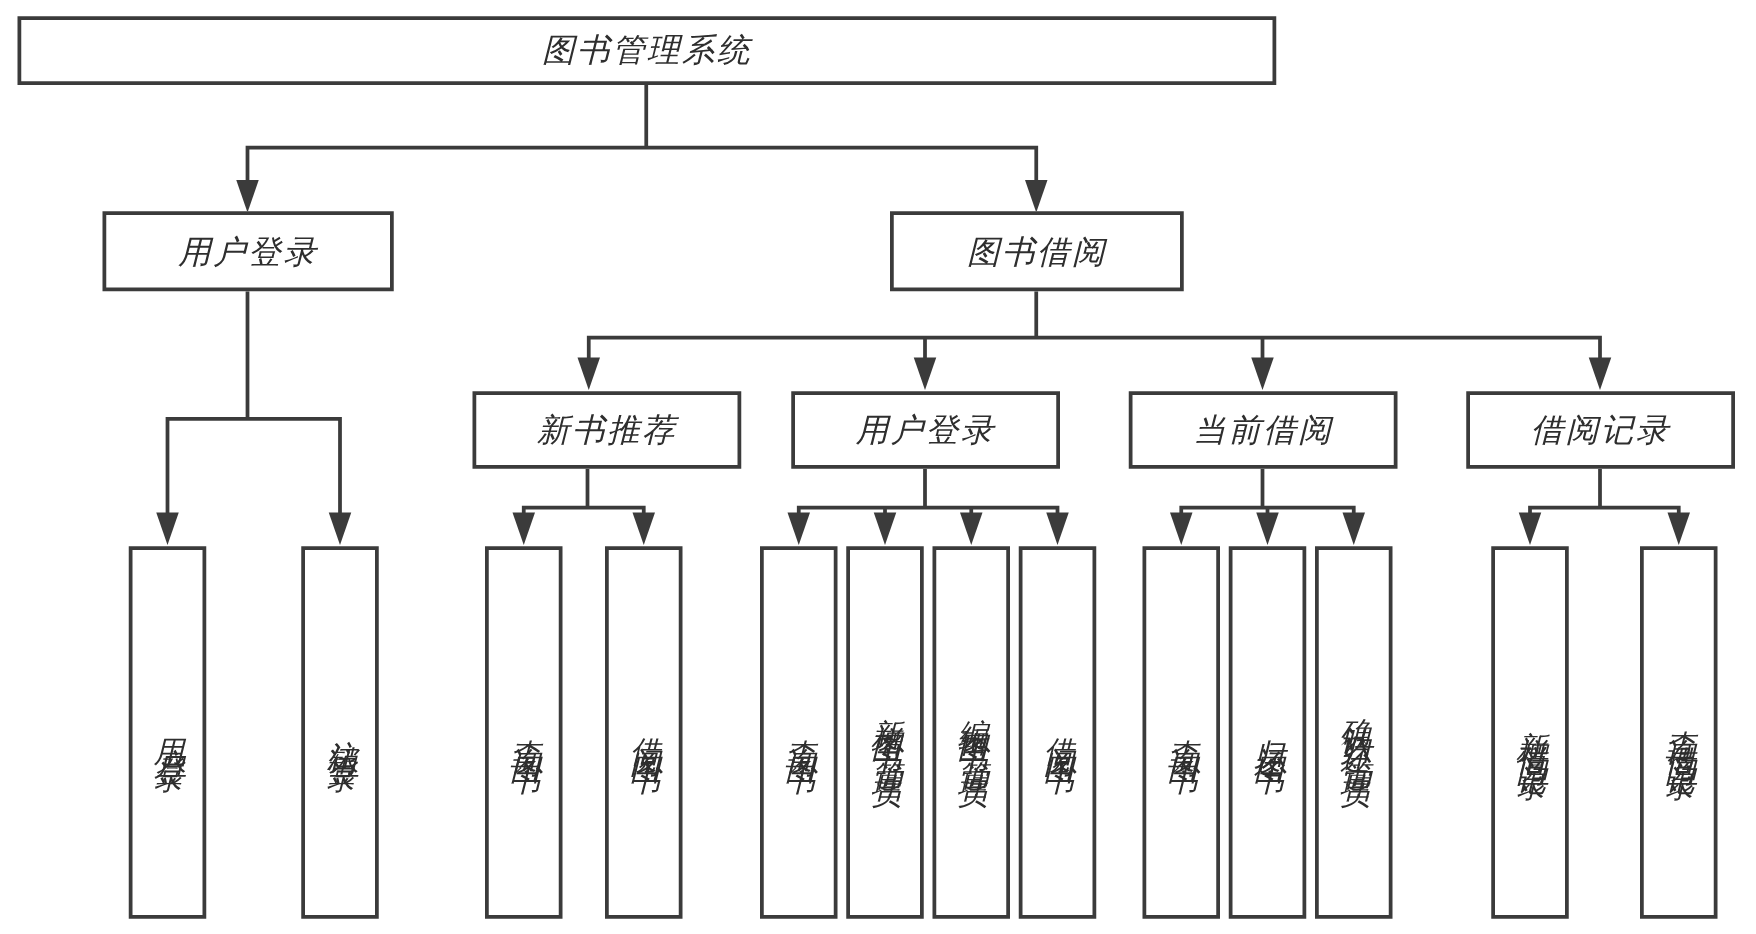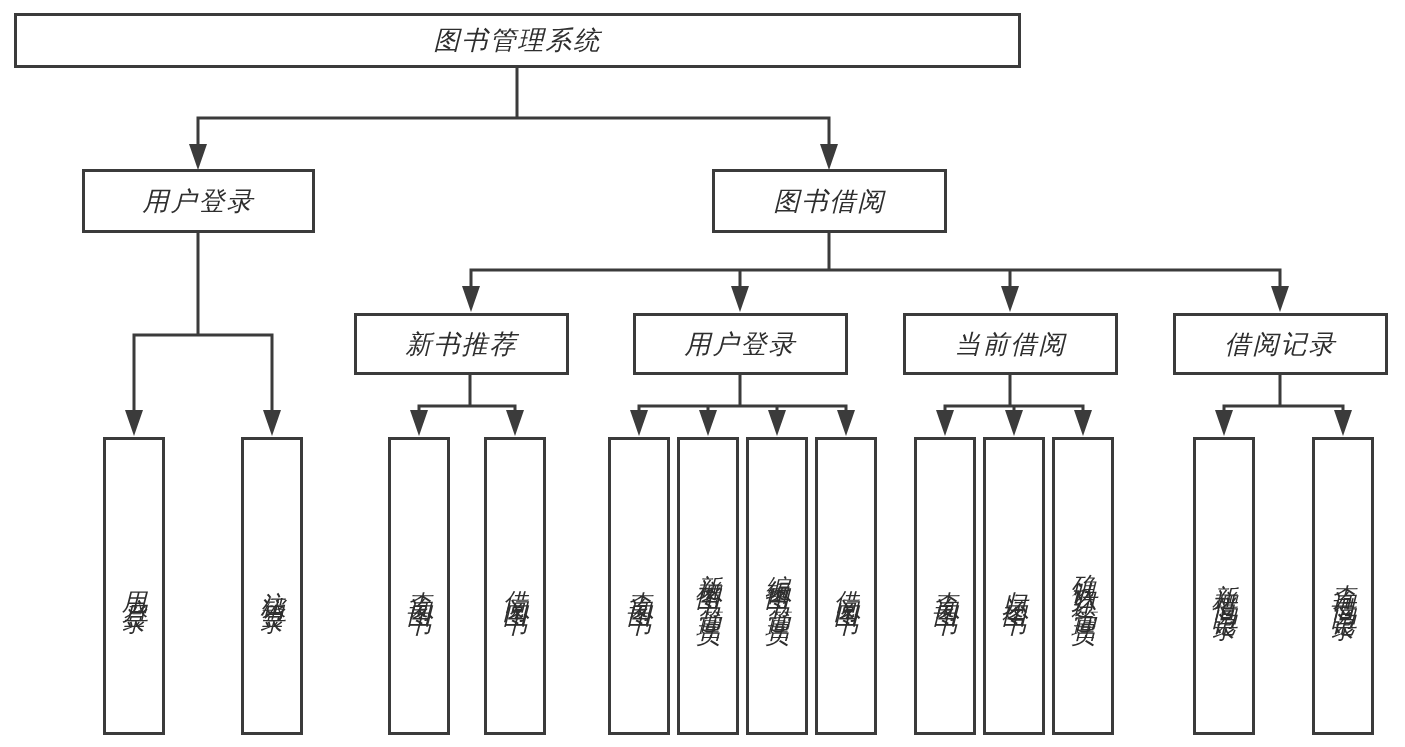--- a/index.html
+++ b/index.html
@@ -92,21 +92,21 @@
       <polygon class="head" points="1215,410 1233,410 1224,436"></polygon>
       <polygon class="head" points="1334,410 1352,410 1343,436"></polygon>
     </g>
   </svg>
 
   <div class="box h" style="left:14px;top:13px;width:1007px;height:55px">图书管理系统</div>
 
   <div class="box h" style="left:82px;top:169px;width:233px;height:64px">用户登录</div>
   <div class="box h" style="left:712px;top:169px;width:235px;height:64px">图书借阅</div>
 
-  <div class="box h" style="left:354px;top:313px;width:215px;height:62px">新书推荐</div>
+  <div class="box h" style="left:378px;top:313px;width:215px;height:62px">新书推荐</div>
   <div class="box h" style="left:633px;top:313px;width:215px;height:62px">用户登录</div>
   <div class="box h" style="left:903px;top:313px;width:215px;height:62px">当前借阅</div>
   <div class="box h" style="left:1173px;top:313px;width:215px;height:62px">借阅记录</div>
 
   <div class="box v" style="left:103px;top:437px;width:62px;height:298px">用户登录</div>
   <div class="box v" style="left:241px;top:437px;width:62px;height:298px">注销登录</div>
 
   <div class="box v" style="left:388px;top:437px;width:62px;height:298px">查询图书</div>
   <div class="box v" style="left:484px;top:437px;width:62px;height:298px">借阅图书</div>
 

